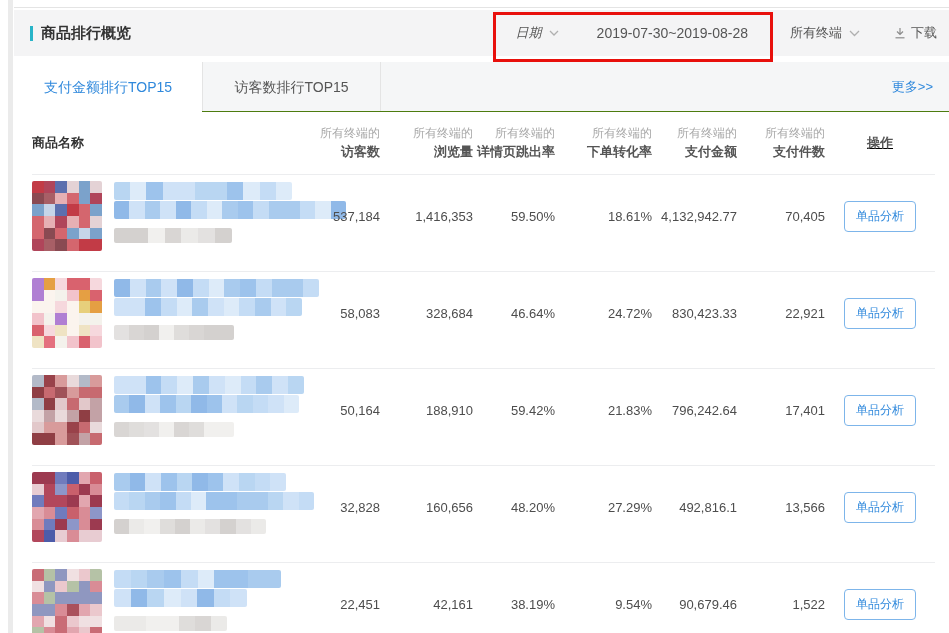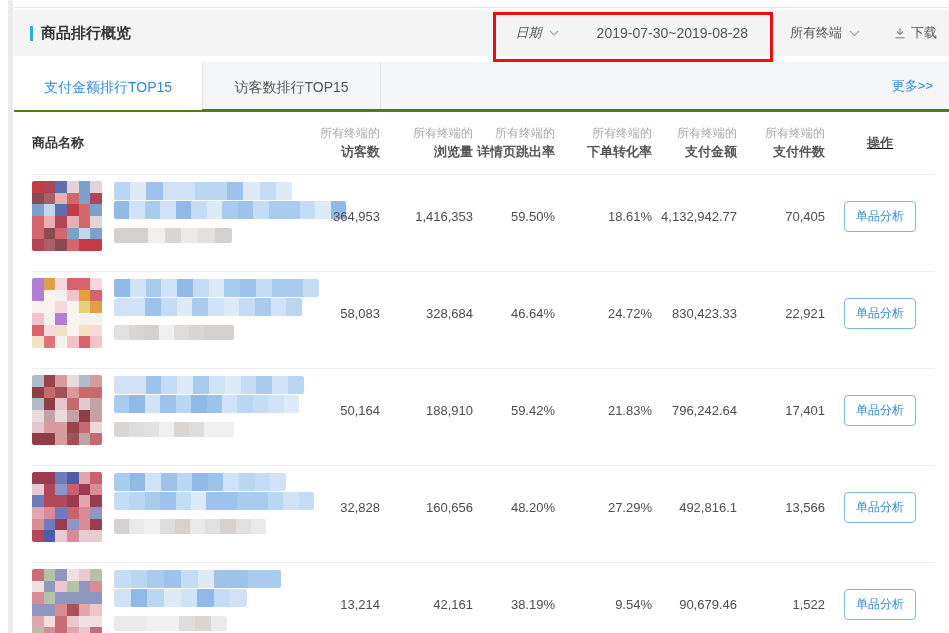--- a/index.html
+++ b/index.html
@@ -20,21 +20,21 @@
   .date-range { margin-right:42px; font-size:14px; color:#555; cursor:pointer; }
   .terminal-filter { margin-right:34px; }
   .download-btn { gap:5px; }
   .chev, .dl-icon { display:inline-flex; align-items:center; }
 
   
   .red-box { position:absolute; left:493px; top:12px; width:280px; height:50px;
     border:3px solid #e8100c; z-index:20; pointer-events:none; }
 
   
-  .tab-bar { display:flex; height:50px; background:#f5f6f7; border-bottom:3px solid #4d7c0f;
+  .tab-bar { display:flex; height:50px; background:#f5f6f7; border-bottom:1px solid #4d7c0f;
     margin-top:6px; position:relative; }
   .tab { width:189px; line-height:50px; text-align:center; font-size:14px; color:#555;
     border-right:1px solid #e4e4e4; cursor:pointer; position:relative; }
   .tab:nth-child(2){ width:178px; }
   .tab.active { background:#fff; color:#3089dc; }
   .tab.active::after { content:''; position:absolute; left:0; right:0; bottom:-1px; height:1px; background:#fff; }
   .more-link { margin-left:auto; align-self:center; padding-right:16px; color:#3089dc;
     font-size:13px; cursor:pointer; }
 
   
@@ -228,21 +228,21 @@
                   <div style="background: rgb(212, 209, 207);"></div>
                   <div style="background: rgb(212, 209, 207);"></div>
                   <div style="background: rgb(241, 240, 238);"></div>
                   <div style="background: rgb(217, 214, 212);"></div>
                   <div style="background: rgb(235, 234, 232);"></div>
                   <div style="background: rgb(227, 225, 224);"></div>
                   <div style="background: rgb(212, 209, 207);"></div>
                 </div>
             </div>
           </div>
-          <div class="num">364,953</div>
+          <div class="num">537,184</div>
           <div class="num">1,416,353</div>
           <div class="num">59.50%</div>
           <div class="num">18.61%</div>
           <div class="num">4,132,942.77</div>
           <div class="num">70,405</div>
           <div class="action-cell">
             <button class="analyze-btn">单品分析</button>
           </div>
         </div>
 
@@ -592,21 +592,21 @@
                   <div style="background: rgb(235, 234, 232);"></div>
                   <div style="background: rgb(235, 234, 232);"></div>
                   <div style="background: rgb(241, 240, 238);"></div>
                   <div style="background: rgb(241, 240, 238);"></div>
                   <div style="background: rgb(223, 221, 219);"></div>
                   <div style="background: rgb(217, 214, 212);"></div>
                   <div style="background: rgb(235, 234, 232);"></div>
                 </div>
             </div>
           </div>
-          <div class="num">13,214</div>
+          <div class="num">22,451</div>
           <div class="num">42,161</div>
           <div class="num">38.19%</div>
           <div class="num">9.54%</div>
           <div class="num">90,679.46</div>
           <div class="num">1,522</div>
           <div class="action-cell">
             <button class="analyze-btn">单品分析</button>
           </div>
         </div>
 

